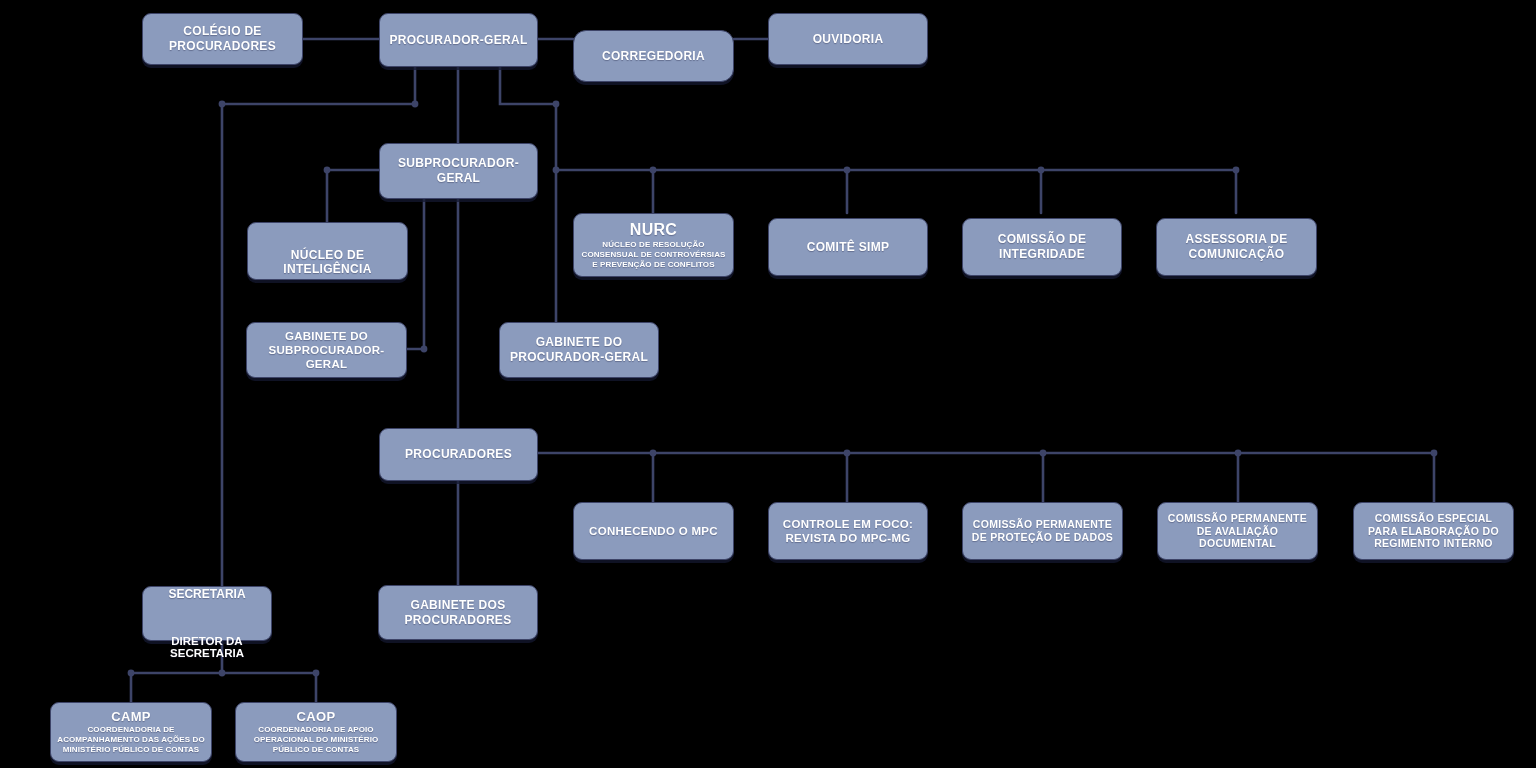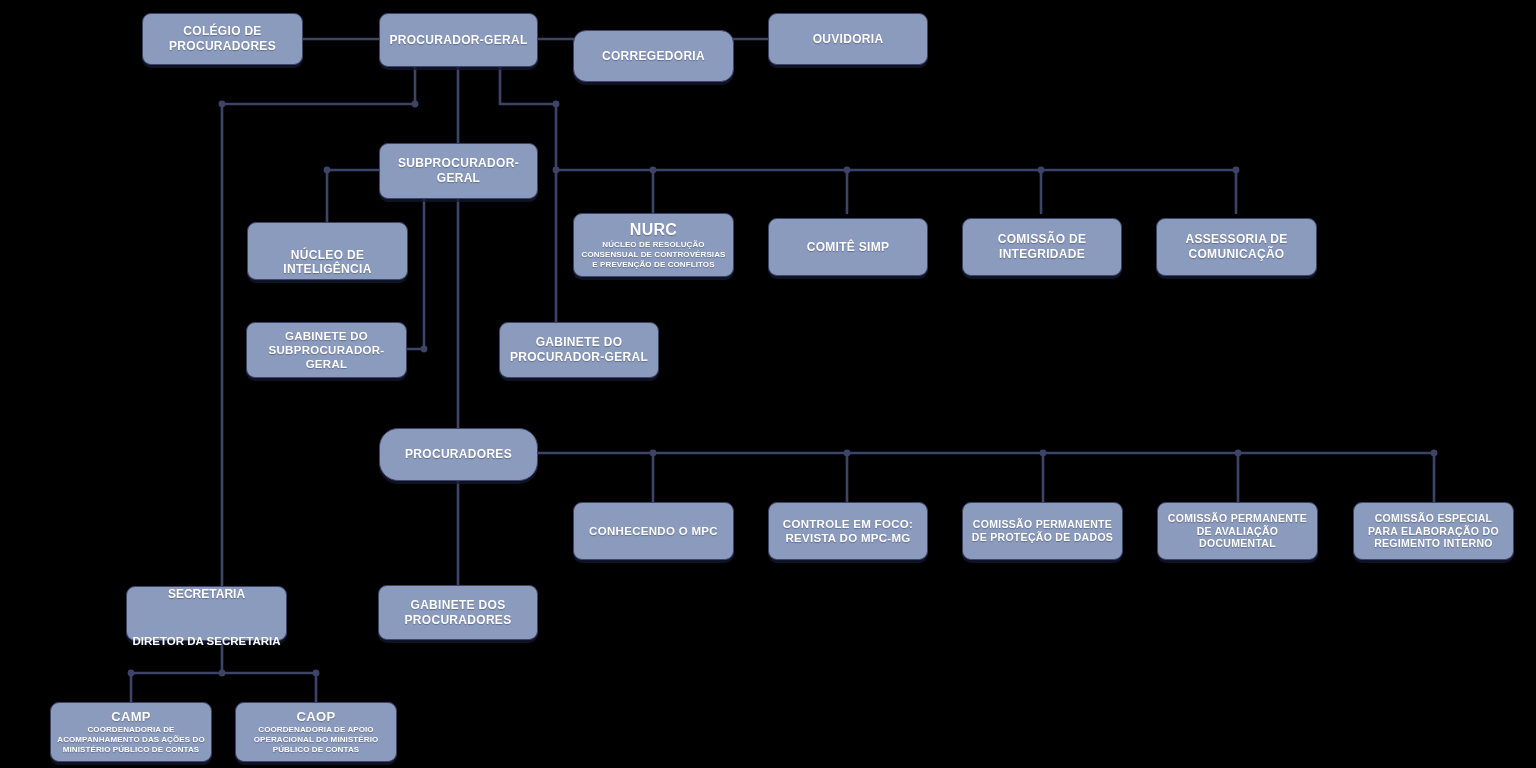--- a/index.html
+++ b/index.html
@@ -214,21 +214,21 @@
   </div>
 
   <div class="node s12" style="left:1156px; top:218px; width:161px; height:58px;">
     <div class="title">ASSESSORIA DE COMUNICAÇÃO</div>
   </div>
 
   <div class="node s12" style="left:499px; top:322px; width:160px; height:56px;">
     <div class="title">GABINETE DO PROCURADOR-GERAL</div>
   </div>
 
-  <div class="node s12" style="left:379px; top:428px; width:159px; height:53px;border-radius:19px;">
+  <div class="node s12" style="left:379px; top:428px; width:159px; height:53px;">
     <div class="title">PROCURADORES</div>
   </div>
 
   <div class="node s11" style="left:573px; top:502px; width:161px; height:58px;">
     <div class="title">CONHECENDO O MPC</div>
   </div>
 
   <div class="node s11" style="left:768px; top:502px; width:160px; height:58px;">
     <div class="title">CONTROLE EM FOCO: REVISTA DO MPC-MG</div>
   </div>
@@ -238,21 +238,21 @@
   </div>
 
   <div class="node s10" style="left:1157px; top:502px; width:161px; height:58px;">
     <div class="title">COMISSÃO PERMANENTE DE AVALIAÇÃO DOCUMENTAL</div>
   </div>
 
   <div class="node s10" style="left:1353px; top:502px; width:161px; height:58px;">
     <div class="title">COMISSÃO ESPECIAL PARA ELABORAÇÃO DO REGIMENTO INTERNO</div>
   </div>
 
-  <div class="node divided" style="left:126px; top:586px; width:161px; height:55px;gap:17px;">
+  <div class="node divided" style="left:142px; top:586px; width:130px; height:55px;gap:17px;">
     <div class="seg-top">SECRETARIA</div>
     <div class="seg-div"></div>
     <div class="seg-bot">DIRETOR DA SECRETARIA</div>
   </div>
 
   <div class="node s12" style="left:378px; top:585px; width:160px; height:55px;">
     <div class="title">GABINETE DOS PROCURADORES</div>
   </div>
 
   <div class="node acro" style="left:50px; top:702px; width:162px; height:60px;">

